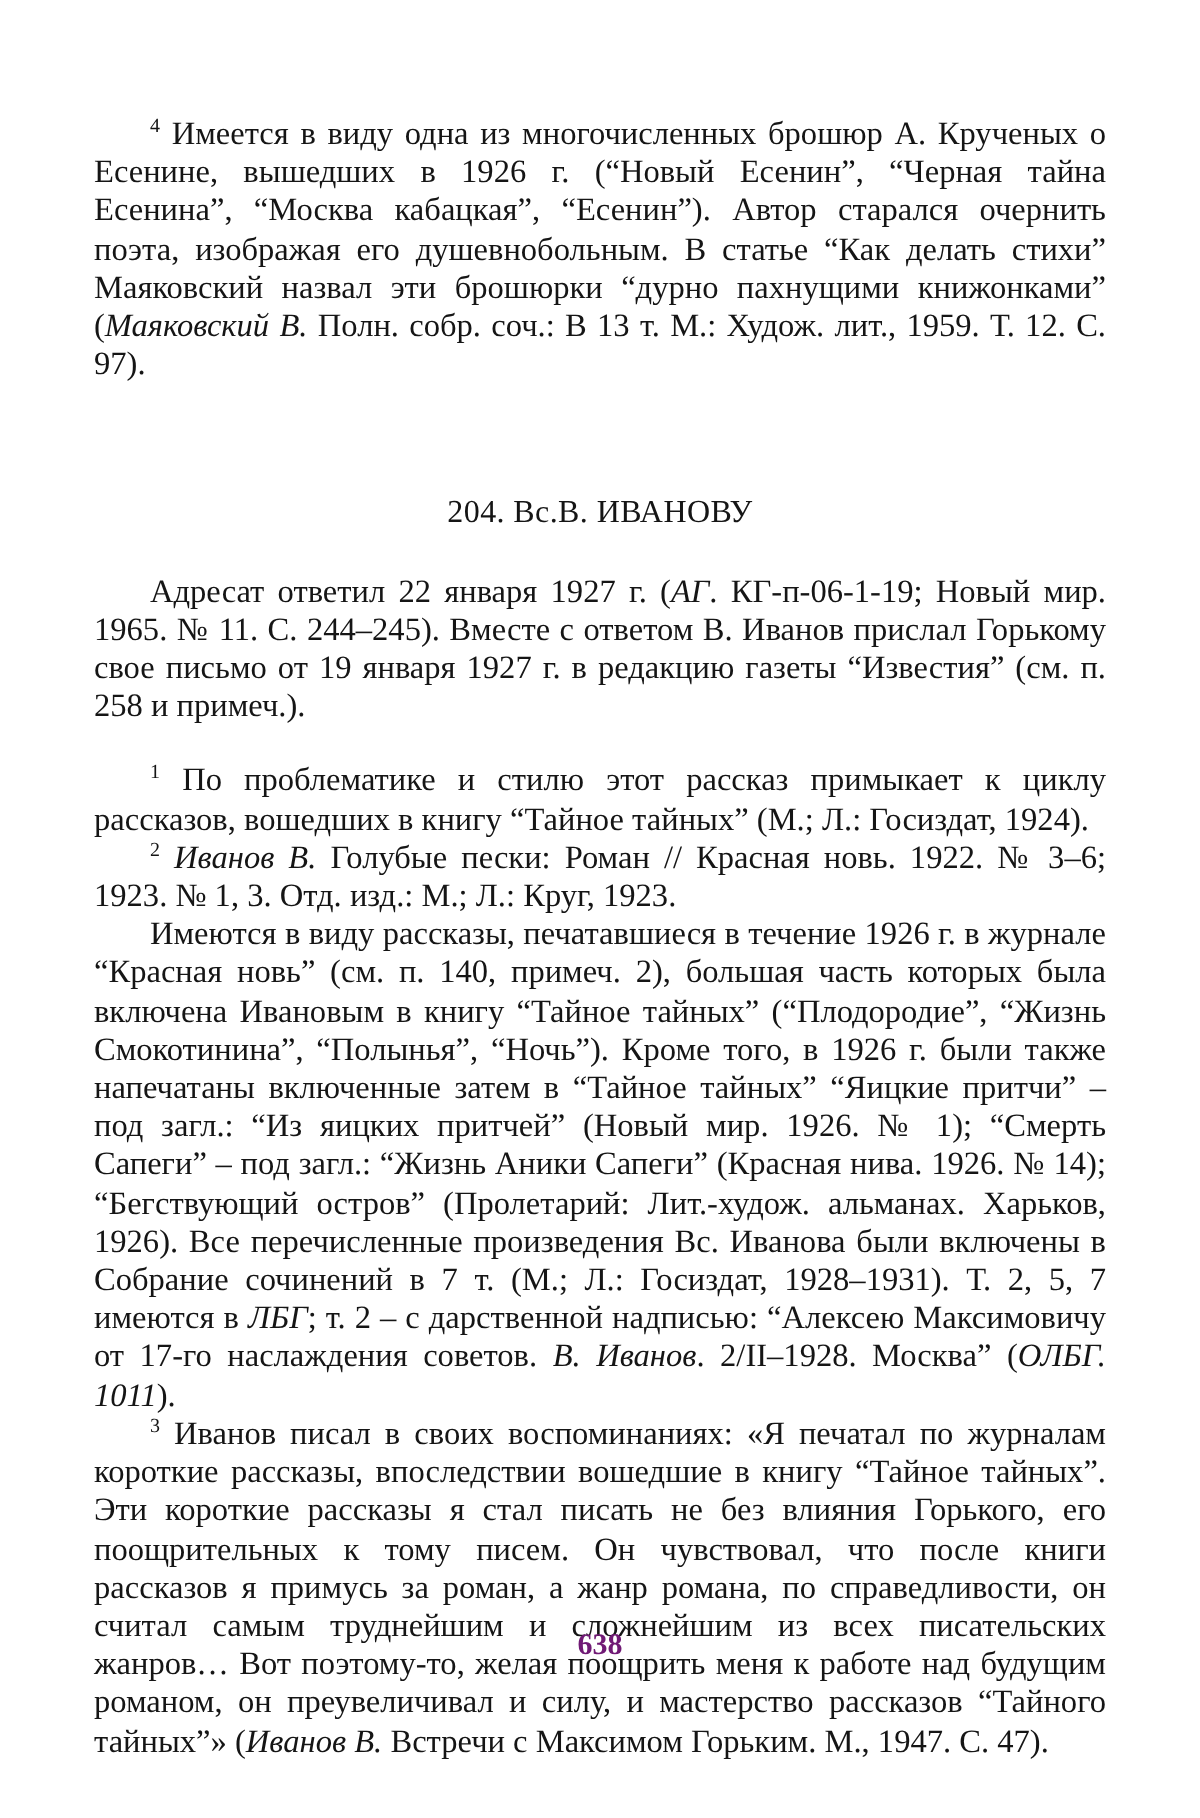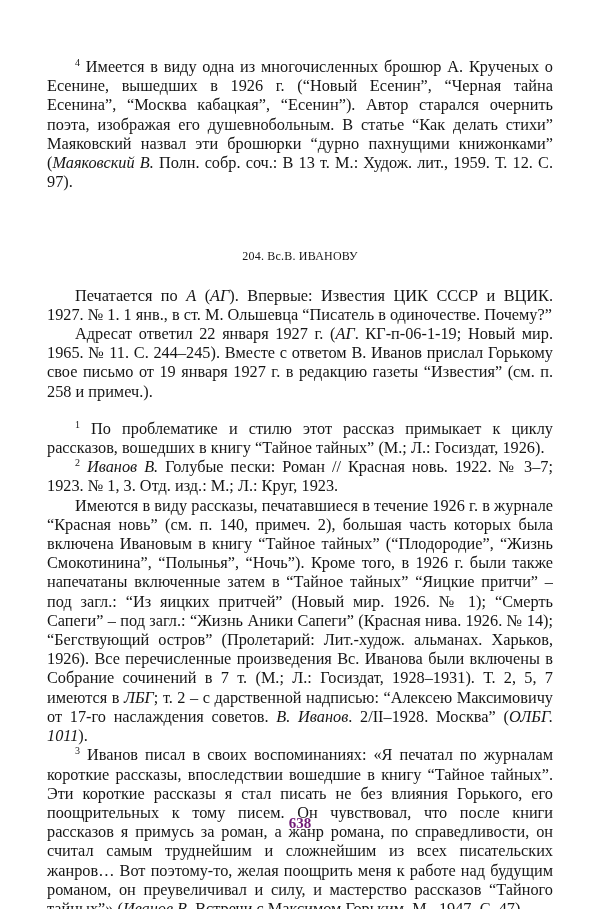--- a/index.html
+++ b/index.html
@@ -5,43 +5,42 @@
   html, body { margin:0; padding:0; background:#ffffff; }
   body { width:600px; height:909px; position:relative; overflow:hidden; }
   .page {
     position:absolute; left:47px; top:57px; width:506px;
     font-family: "Liberation Serif", "DejaVu Serif", serif;
     font-size:16.3px; line-height:19.2px; color:#151515;
   }
   .p { margin:0; text-align:justify; text-indent:28px; hyphens:manual; }
   sup { font-size:10px; line-height:0; vertical-align:6px; }
   i { }
-  .title { text-align:center; margin:56px 0 19px 0; font-size:12px; letter-spacing:0.2px; }
+  .title { text-align:center; margin:56px 0 19px 0; font-size:16px; letter-spacing:0.2px; }
   .gap { height:18px; }
   .pagenum { position:absolute; left:0; width:600px; top:815px; text-align:center;
     font-family:"Liberation Serif", serif; font-weight:bold; font-size:15px; color:#701a75; }
 </style>
 </head>
 <body>
 
 <div class="page">
 
   <p class="p"><sup>4</sup> <span>Имеется в виду одна из многочисленных брошюр А. Крученых о Есенине, вышедших в 1926 г. (“Новый Есенин”, “Черная тайна Есенина”, “Москва кабацкая”, “Есенин”). Автор старался очернить поэта, изображая его душевнобольным. В статье “Как делать стихи” Маяковский назвал эти брошюрки “дурно пахнущими книжонками” (</span><i>Маяковский В.</i><span> Полн. собр. соч.: В 13 т. М.: Худож. лит., 1959. Т. 12. С. 97).</span></p>
 
   <div class="title">204. Вс.В. ИВАНОВУ</div>
 
-  <p class="p"><span>Печатается по </span><i>А</i><span> (</span><i>АГ</i><span>). Впервые: Известия ЦИК СССР и ВЦИК. 1927. № 1. 1 янв., в ст. М. Ольшевца “Писатель в одиночестве. Почему?”</span></p>
 
   <p class="p"><span>Адресат ответил 22 января 1927 г. (</span><i>АГ</i><span>. КГ-п-06-1-19; Новый мир. 1965. № 11. С. 244–245). Вместе с ответом В. Иванов прислал Горькому свое письмо от 19 января 1927 г. в редакцию газеты “Известия” (см. п. 258 и примеч.).</span></p>
 
   <div class="gap"></div>
 
-  <p class="p"><sup>1</sup> <span>По проблематике и стилю этот рассказ примыкает к циклу рассказов, вошедших в книгу “Тайное тайных” (М.; Л.: Госиздат, 1926).</span></p>
+  <p class="p"><sup>1</sup> <span>По проблематике и стилю этот рассказ примыкает к циклу рассказов, вошедших в книгу “Тайное тайных” (М.; Л.: Госиздат, 1924).</span></p>
 
-  <p class="p"><sup>2</sup> <i>Иванов В.</i><span> Голубые пески: Роман // Красная новь. 1922. № 3–7; 1923. № 1, 3. Отд. изд.: М.; Л.: Круг, 1923.</span></p>
+  <p class="p"><sup>2</sup> <i>Иванов В.</i><span> Голубые пески: Роман // Красная новь. 1922. № 3–6; 1923. № 1, 3. Отд. изд.: М.; Л.: Круг, 1923.</span></p>
 
   <p class="p"><span>Имеются в виду рассказы, печатавшиеся в течение 1926 г. в журнале “Красная новь” (см. п. 140, примеч. 2), большая часть которых была включена Ивановым в книгу “Тайное тайных” (“Плодородие”, “Жизнь Смокотинина”, “Полынья”, “Ночь”). Кроме того, в 1926 г. были также напечатаны включенные затем в “Тайное тайных” “Яицкие притчи” – под загл.: “Из яицких притчей” (Новый мир. 1926. № 1); “Смерть Сапеги” – под загл.: “Жизнь Аники Сапеги” (Красная нива. 1926. № 14); “Бегствующий остров” (Пролетарий: Лит.-худож. альманах. Харьков, 1926). Все перечисленные произведения Вс. Иванова были включены в Собрание сочинений в 7 т. (М.; Л.: Госиздат, 1928–1931). Т. 2, 5, 7 имеются в </span><i>ЛБГ</i><span>; т. 2 – с дарственной надписью: “Алексею Максимовичу от 17-го наслаждения советов. </span><i>В. Иванов</i><span>. 2/II–1928. Москва” (</span><i>ОЛБГ. 1011</i><span>).</span></p>
 
   <p class="p"><sup>3</sup> <span>Иванов писал в своих воспоминаниях: «Я печатал по журналам короткие рассказы, впоследствии вошедшие в книгу “Тайное тайных”. Эти короткие рассказы я стал писать не без влияния Горького, его поощрительных к тому писем. Он чувствовал, что после книги рассказов я примусь за роман, а жанр романа, по справедливости, он считал самым труднейшим и сложнейшим из всех писательских жанров… Вот поэтому-то, желая поощрить меня к работе над будущим романом, он преувеличивал и силу, и мастерство рассказов “Тайного тайных”» (</span><i>Иванов В.</i><span> Встречи с Максимом Горьким. М., 1947. С. 47).</span></p>
 
 </div>
 
 <div class="pagenum">638</div>
 
 </body></html>

